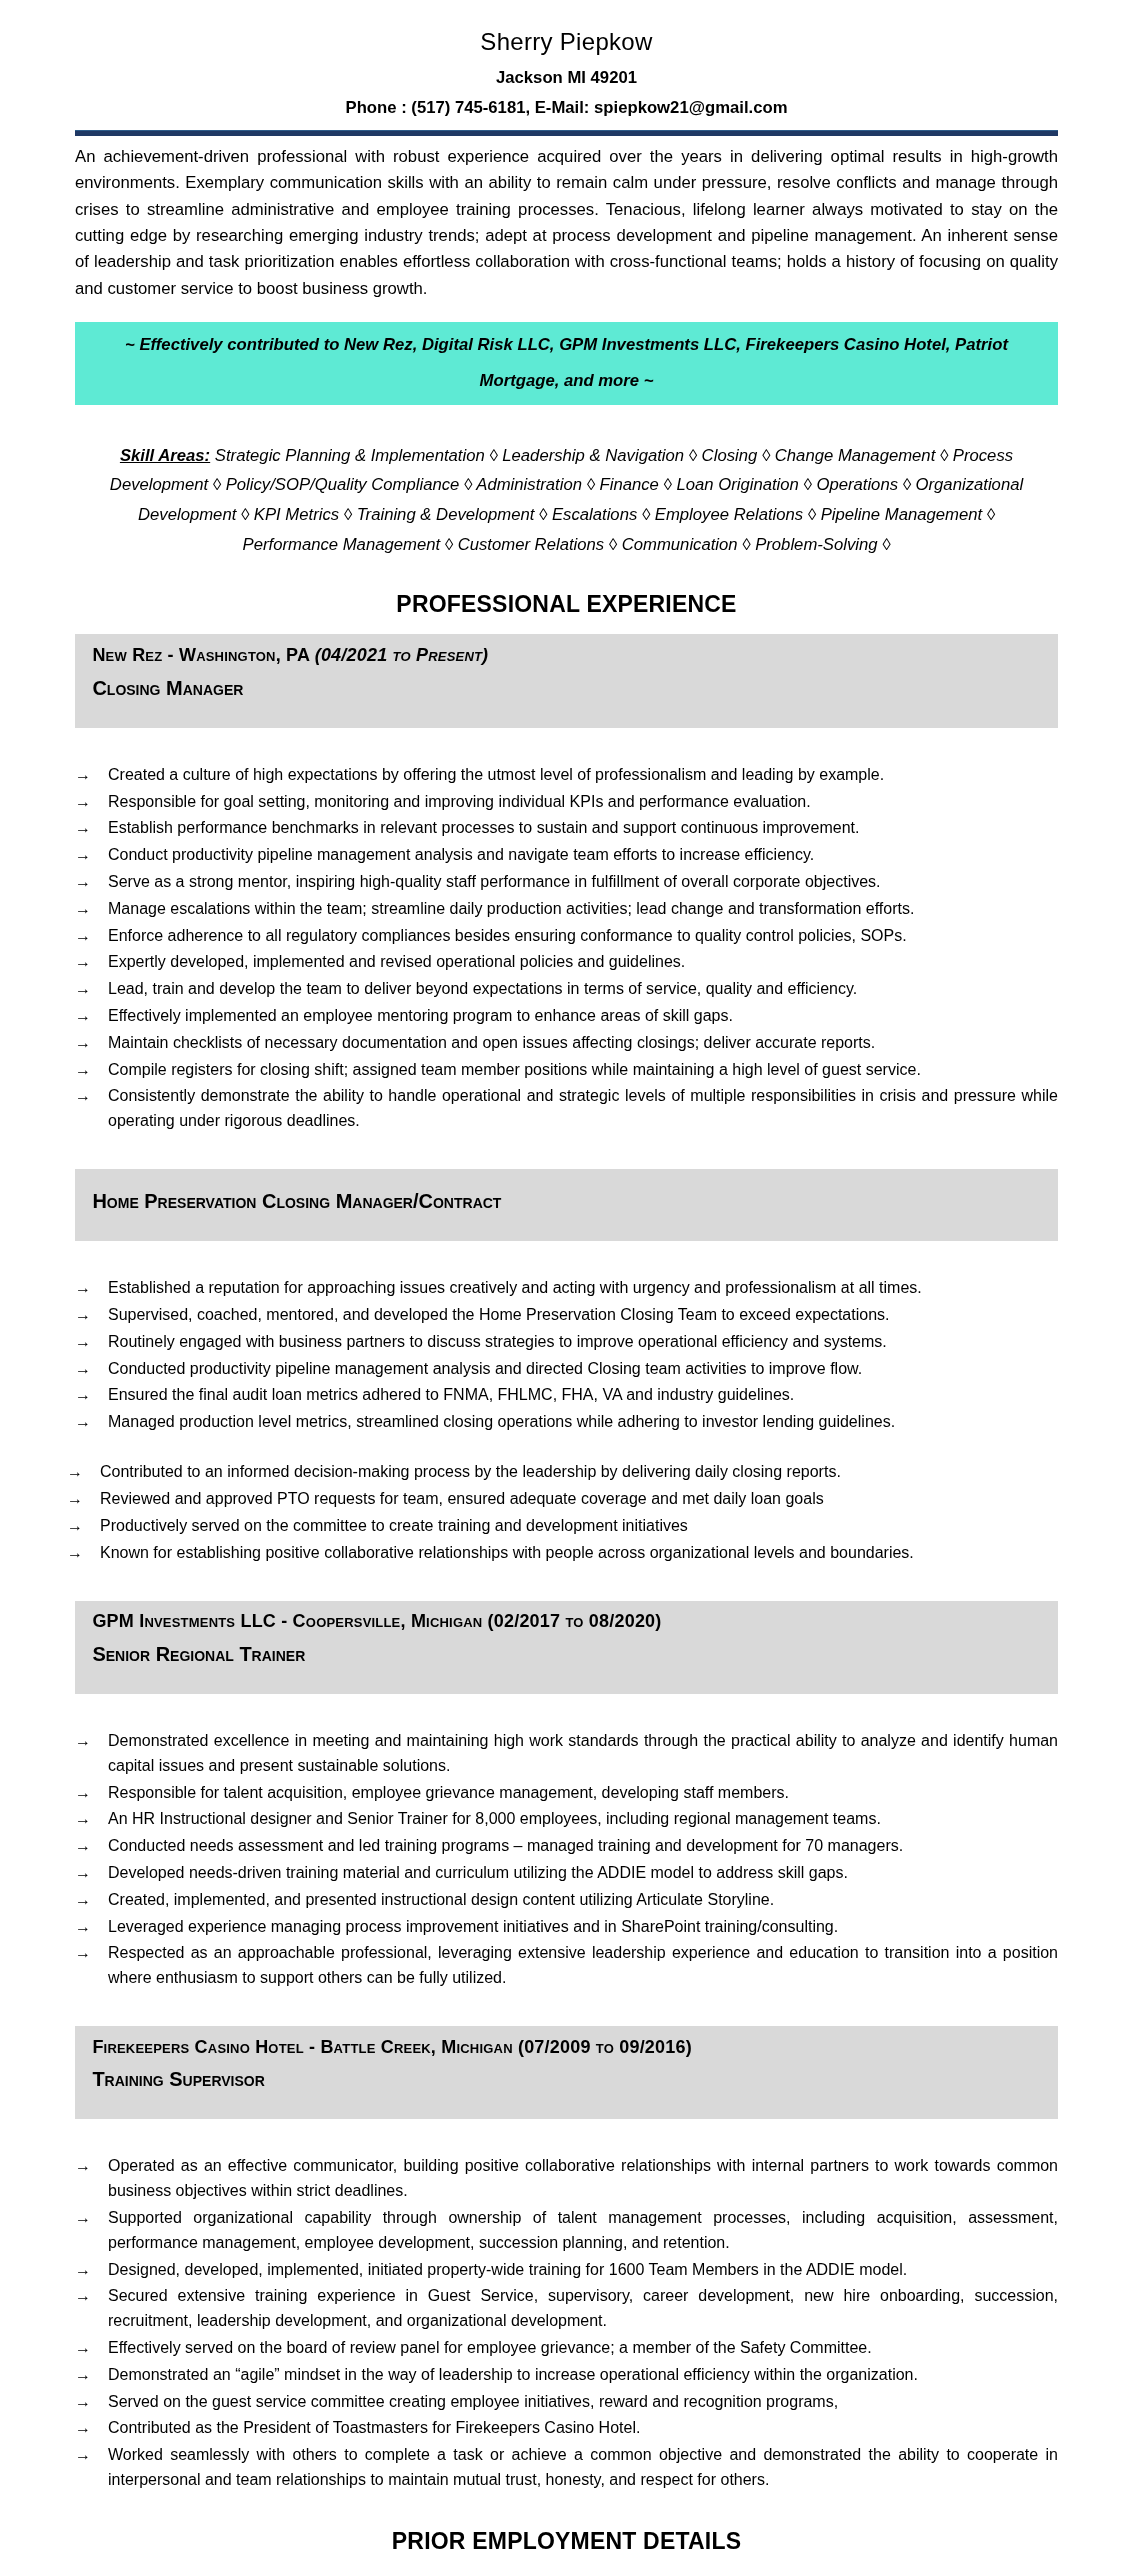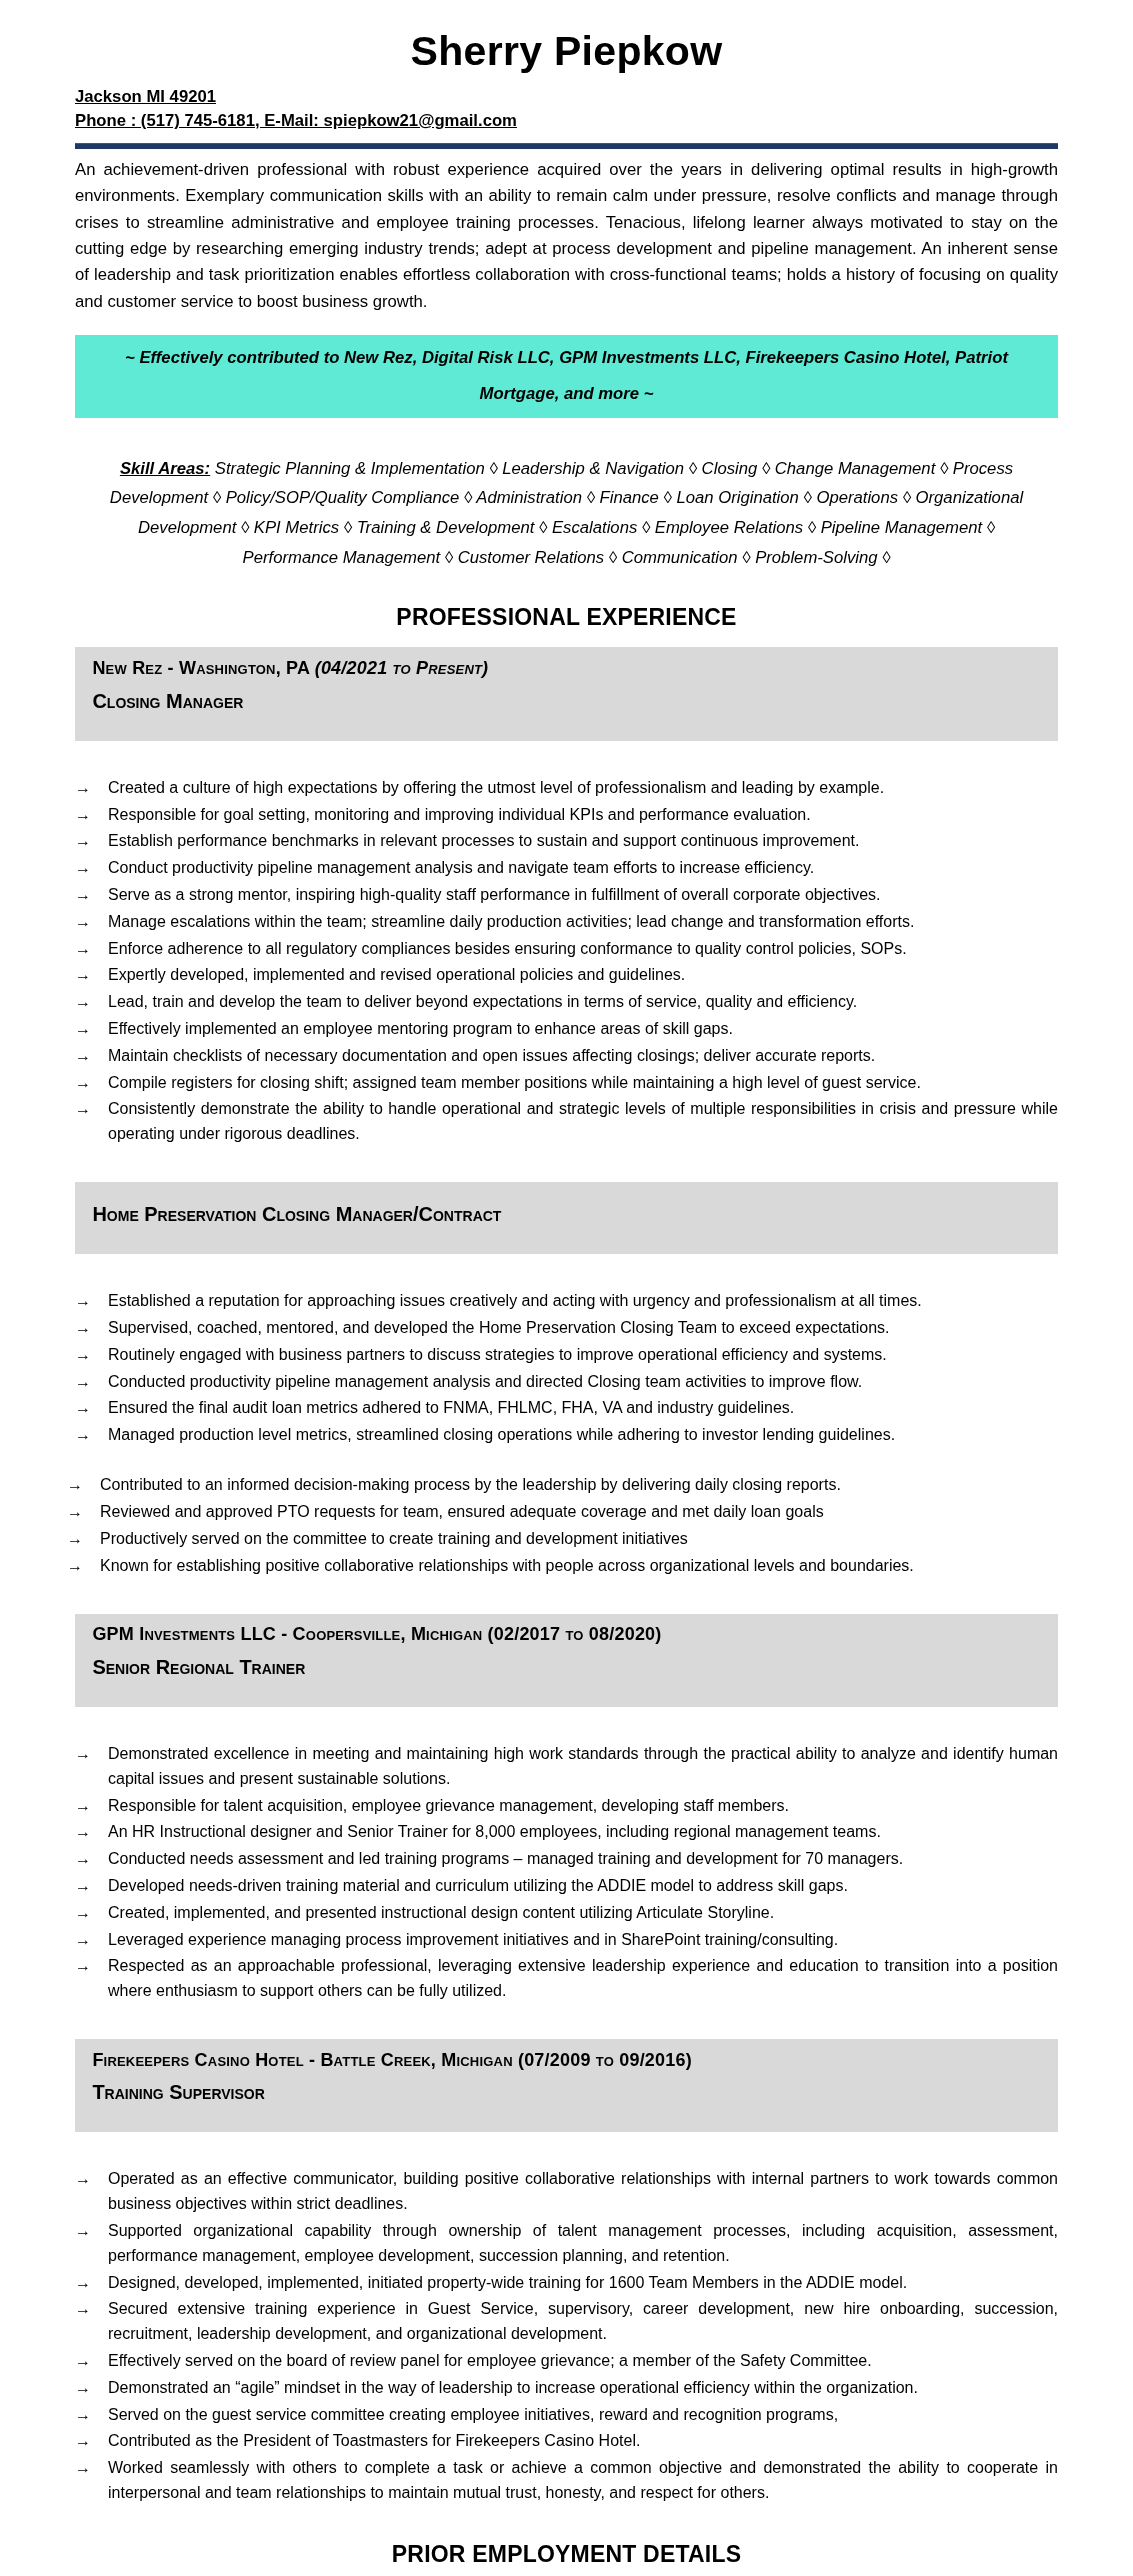--- a/index.html
+++ b/index.html
@@ -7,22 +7,22 @@
     width: 1133px;
     min-height: 2576px;
     background: #ffffff;
     color: #000000;
     font-family: "Liberation Sans", "DejaVu Sans", sans-serif;
     -webkit-font-smoothing: antialiased;
   }
   .page { box-sizing: border-box; width: 1133px; padding: 17.4px 75px 47px; }
 
   
-  .name { font-size: 41px; font-weight: bold; text-align: center; margin: 10.7px 0 12px; letter-spacing: 0.3px; }
-  .sub  { font-size: 16.7px; font-weight: bold; margin: 4px 0; text-decoration: underline; }
+  .name { font-size: 24px; font-weight: normal; text-align: center; margin: 10.7px 0 12px; letter-spacing: 0.3px; }
+  .sub  { font-size: 16.7px; font-weight: bold; text-align: center; margin: 10px 0; }
   .rule { height: 4.7px; background: #1f3864; border-top: 0.7px solid #2e5c8a; margin-top: 12px; }
 
   .headline { font-size: 19.4px; font-weight: bold; text-align: center; margin: 16px 0 10.7px; }
 
   .summary { font-size: 16.7px; line-height: 1.58; text-align: justify; margin: 8px 0 20px; }
 
   .banner {
     background: #5eead4;
     font-size: 16.7px; font-weight: bold; font-style: italic;
     text-align: center; line-height: 2.15;

